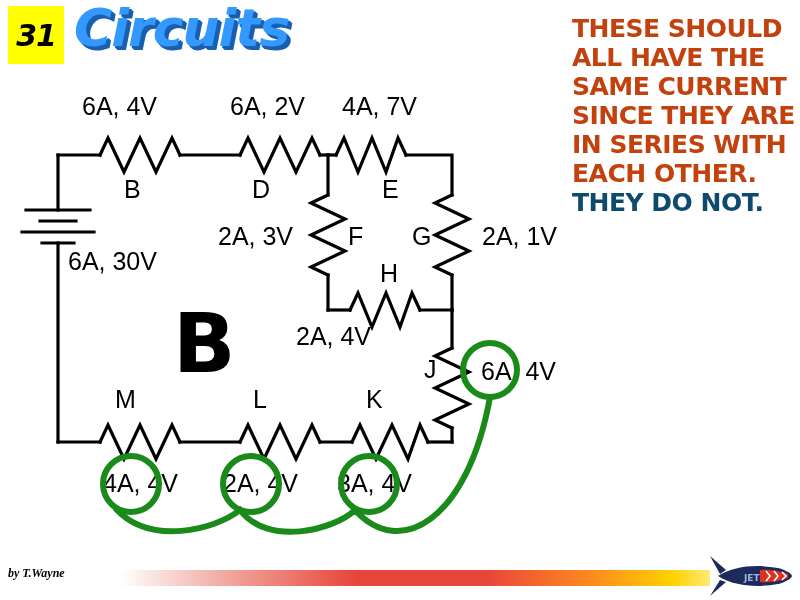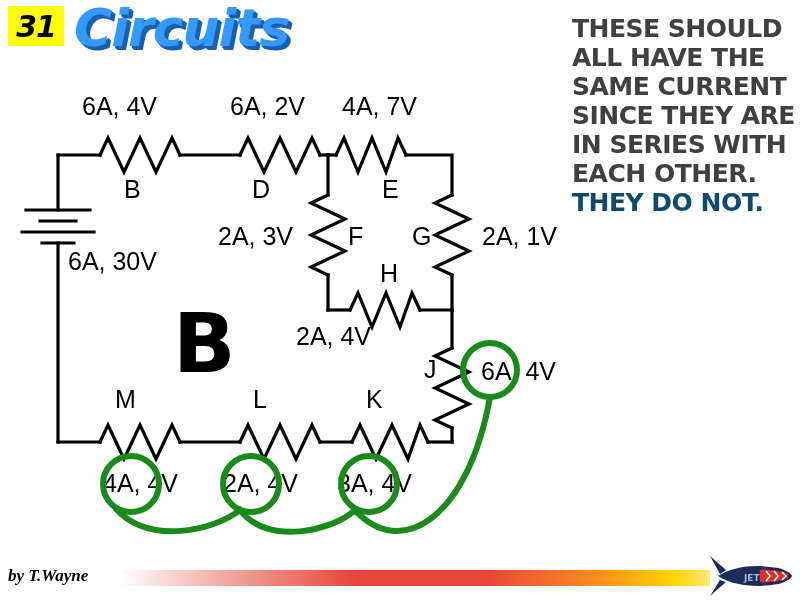--- a/index.html
+++ b/index.html
@@ -18,21 +18,21 @@
     position: absolute;
     left: 0; top: 0;
     width: 800px;
     height: 600px;
   }
 
   
   #slide-number-box {
     position: absolute;
     left: 8px; top: 6px;
-    width: 56px; height: 40px;
+    width: 56px; height: 58px;
     background: #ffff00;
     display: flex;
     align-items: center;
     justify-content: center;
   }
   #slide-number {
     font-family: "DejaVu Sans", sans-serif;
     font-weight: bold;
     font-size: 30px;
     color: #000;
@@ -61,21 +61,21 @@
     position: absolute;
     left: 572px; top: 14px;
     width: 226px;
     font-family: "DejaVu Sans", sans-serif;
     font-weight: bold;
     font-size: 25px;
     line-height: 1.16;
     letter-spacing: -0.5px;
     text-transform: uppercase;
   }
-  .ann-red { color: #404040; margin-top: 48px; }
+  .ann-red { color: #c2410c; margin-top: 48px; }
   .ann-black { color: #0c4a6e; }
 
   
   #circuit-svg {
     position: absolute;
     left: 0; top: 60px;
     width: 620px;
     height: 490px;
   }
   .wire { stroke: #000; stroke-width: 3.2; fill: none; stroke-linecap: square; stroke-linejoin: miter; }
@@ -103,21 +103,21 @@
     position: absolute;
     left: 0; top: 552px;
     width: 800px; height: 48px;
   }
   #byline {
     position: absolute;
     left: 8px; top: 14px;
     font-family: "Liberation Serif", serif;
     font-style: italic;
     font-weight: bold;
-    font-size: 17px;
+    font-size: 12px;
     color: #000;
   }
   #footer-bar {
     position: absolute;
     left: 120px; top: 18px;
     width: 590px; height: 16px;
     background: linear-gradient(to right,
         rgba(255,255,255,0) 0%,
         #f0a8a0 18%,
         #e8453a 40%,

